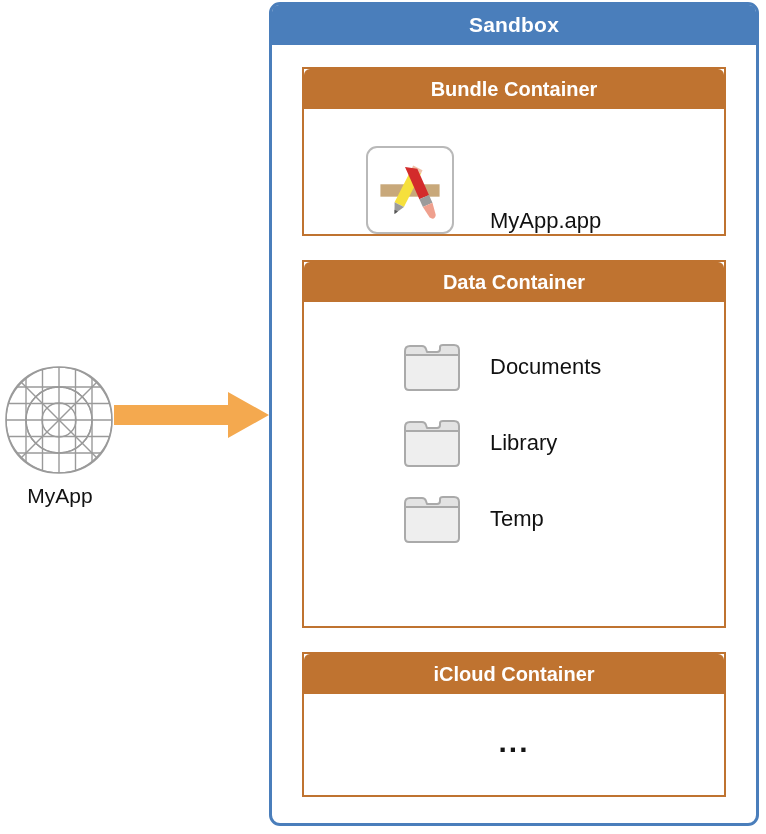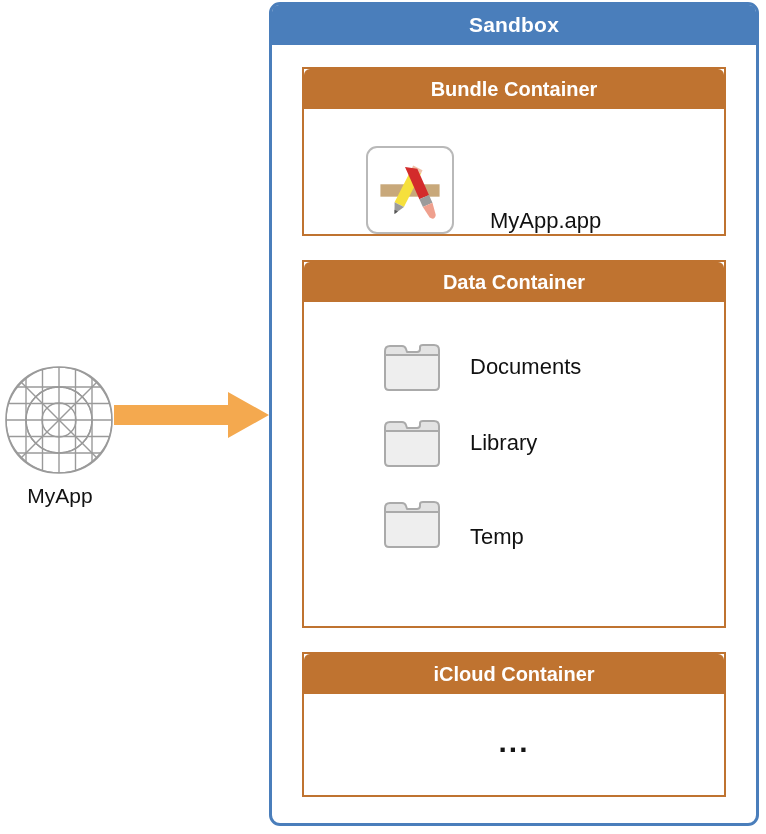--- a/index.html
+++ b/index.html
@@ -120,29 +120,30 @@
   #bundle-app-label {
     margin-left: 36px;
     font-size: 22px;
     color: #111111;
   }
 
   
   #data-body {
     height: 290px;
     padding: 34px 0 0 0;
+    margin-left: 20px;
   }
   .folder-row {
     display: flex;
     align-items: center;
     height: 62px;
     margin-bottom: 14px;
     padding-left: 78px;
   }
-  .folder-row:last-child { margin-bottom: 0; align-items: flex-end; }
+  .folder-row:last-child { margin-bottom: 0; }
   .folder-icon {
     width: 60px;
     height: 52px;
     flex: none;
   }
   .folder-label {
     margin-left: 28px;
     font-size: 22px;
     color: #111111;
   }

